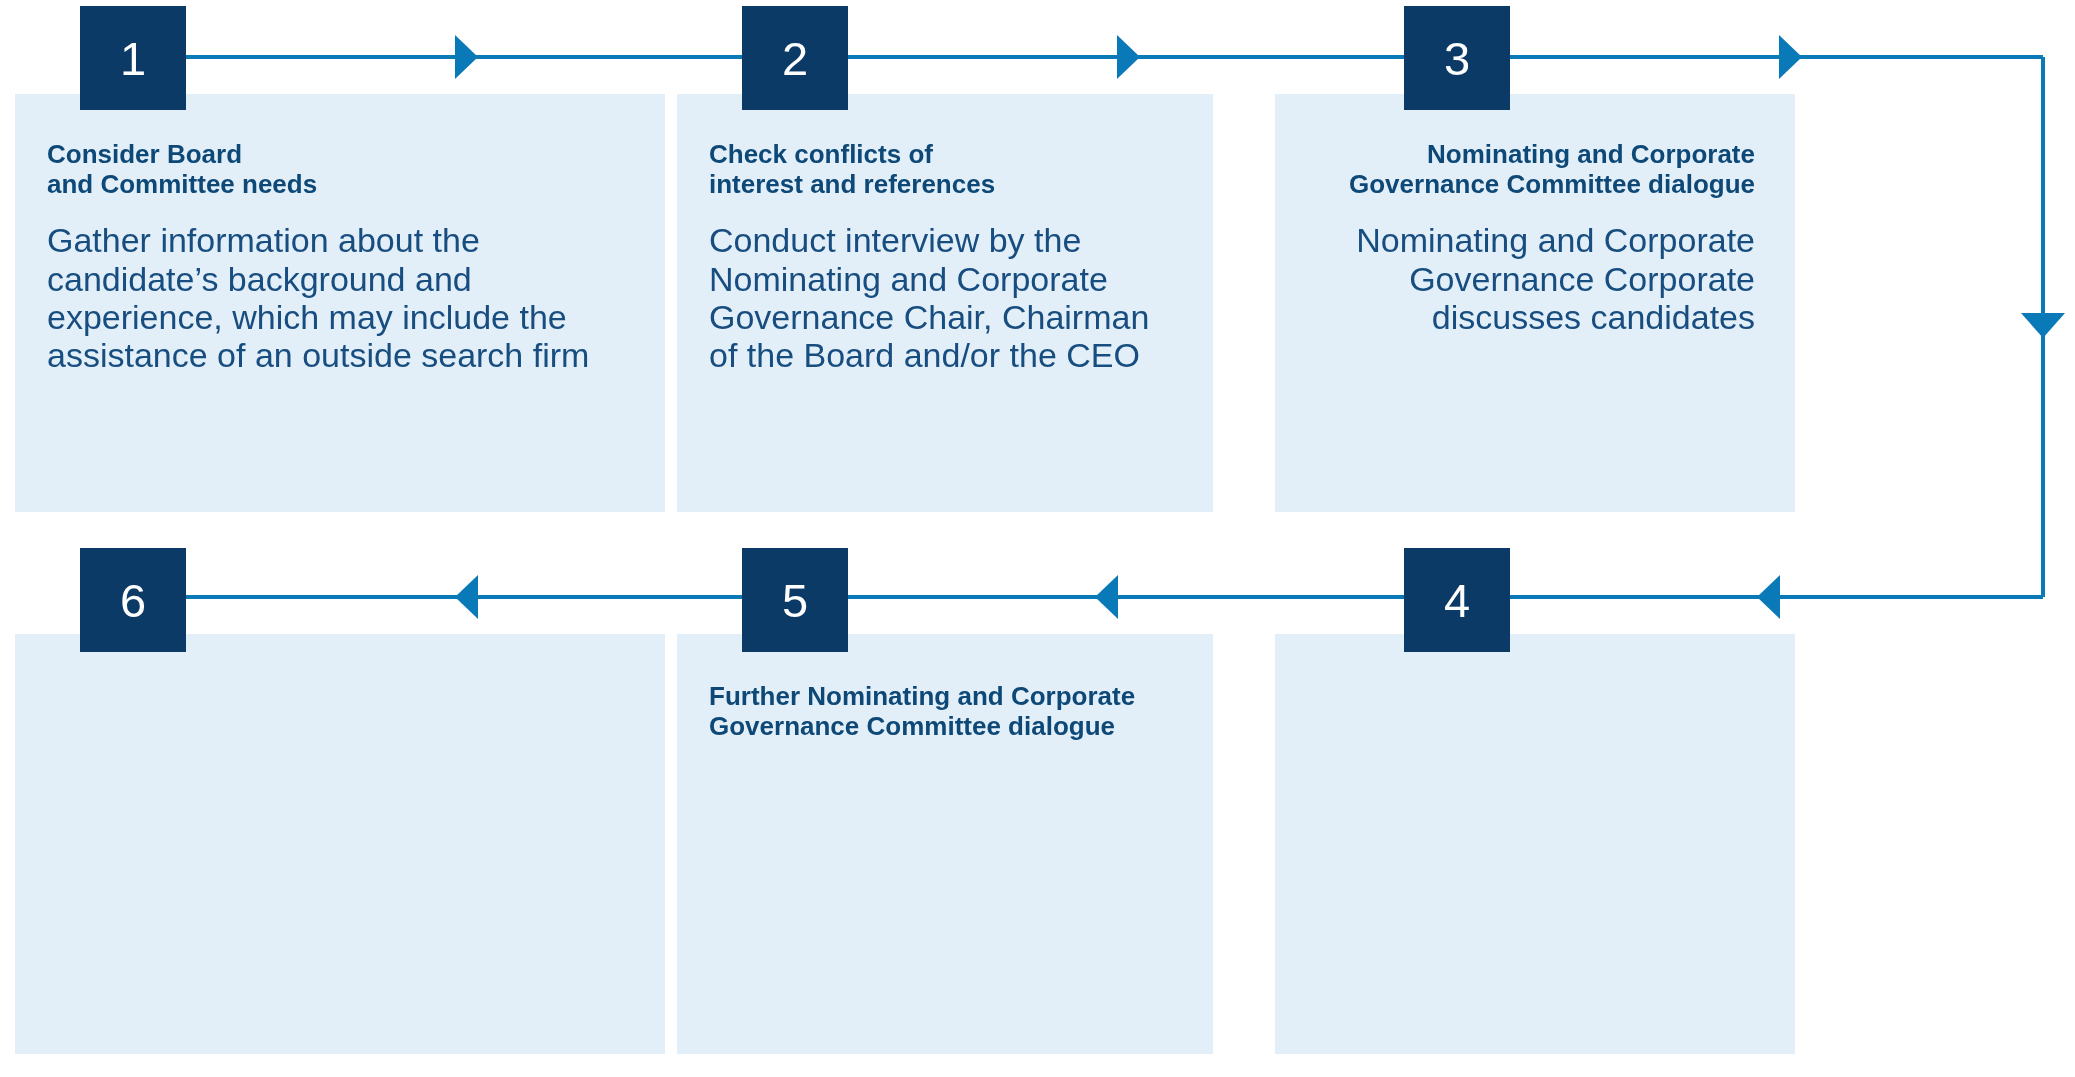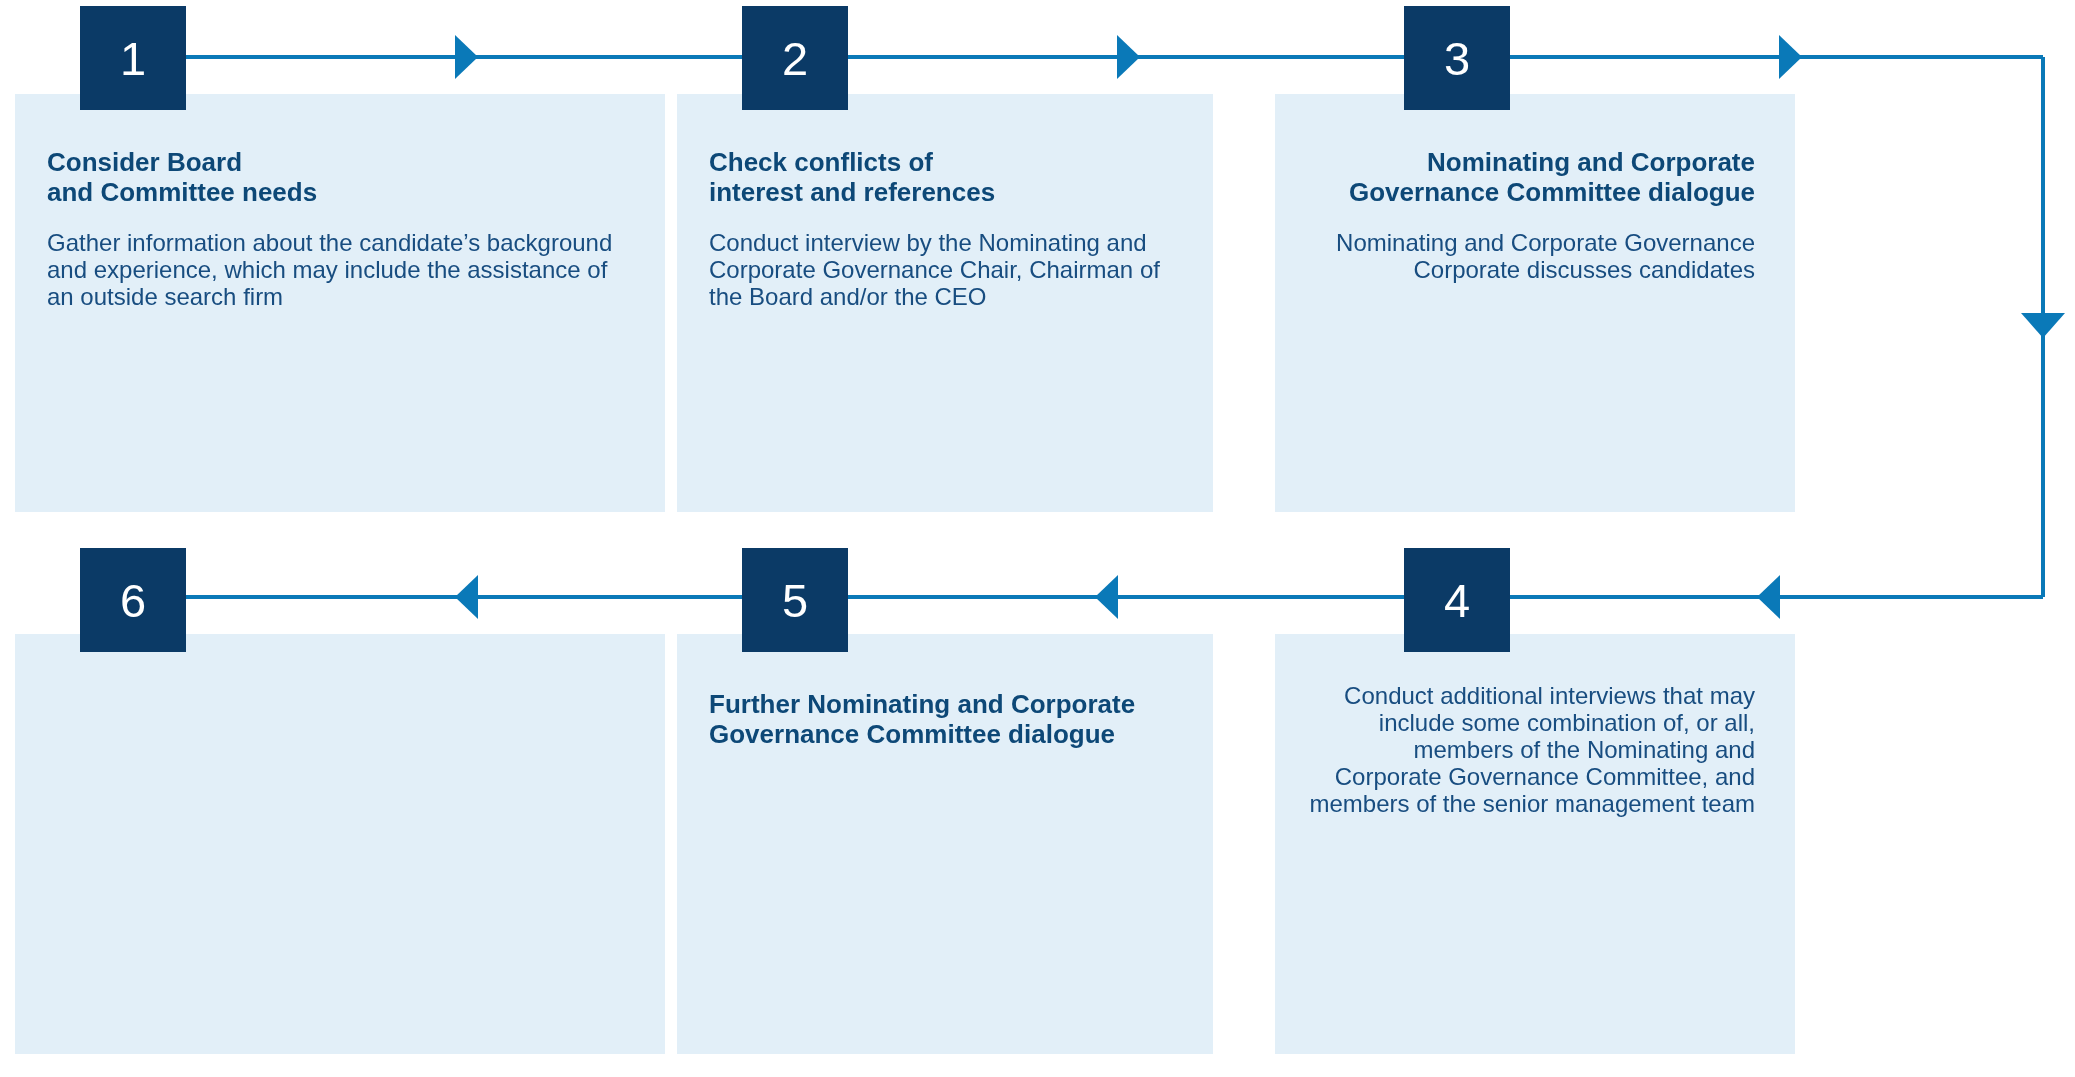--- a/index.html
+++ b/index.html
@@ -48,27 +48,27 @@
   }
   .card-text {
     position: absolute;
     box-sizing: border-box;
   }
   .step-title {
     color: #0d4877;
     font-weight: bold;
     font-size: 26px;
     line-height: 1.14;
-    margin: 8px 0 22px 0;
+    margin: 0 0 22px 0;
     white-space: pre-line;
   }
   .step-body {
     color: #184d80;
     font-weight: normal;
-    font-size: 24px;
+    font-size: 34px;
     line-height: 1.13;
     margin: 0;
   }
 
   
   .row-top .card   { top: 94px; height: 418px; }
   .row-top .badge  { top: 6px;  height: 104px; width: 106px; }
   .row-top .card-text { top: 140px; }
 
   
@@ -158,18 +158,17 @@
     <div class="card-text">
       <p class="step-title">Further Nominating and Corporate
 Governance Committee dialogue</p>
     </div>
     <div class="badge">5</div>
   </div>
 
   <div class="step row-bot col-c">
     <div class="card"></div>
     <div class="card-text">
-      <p class="step-body">Conduct additional interviews that may include some combination of, or all, members of the Nominating and Corporate Governance Committee, and members of the senior management team</p>
     </div>
     <div class="badge">4</div>
   </div>
 
 </div>
 
 </body></html>

